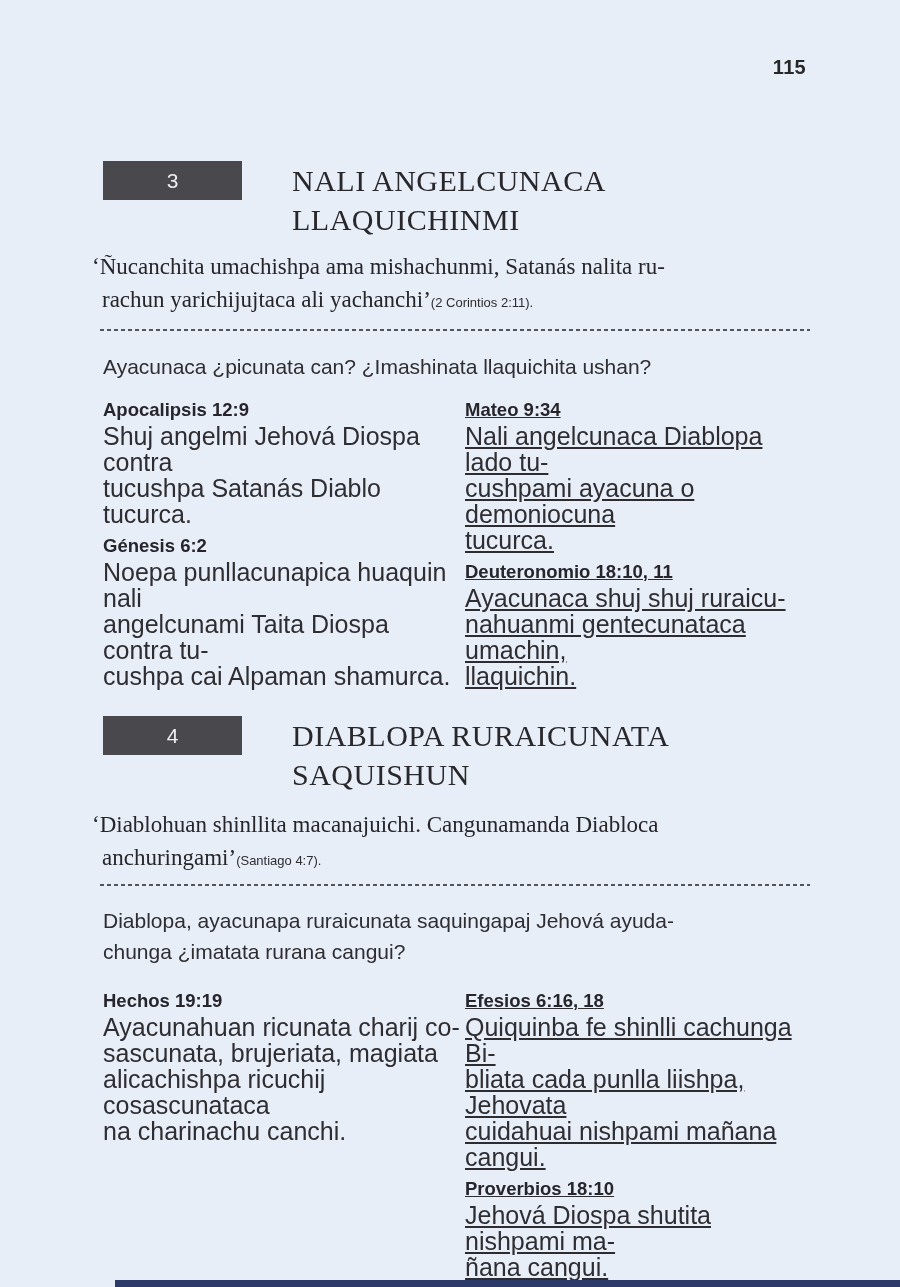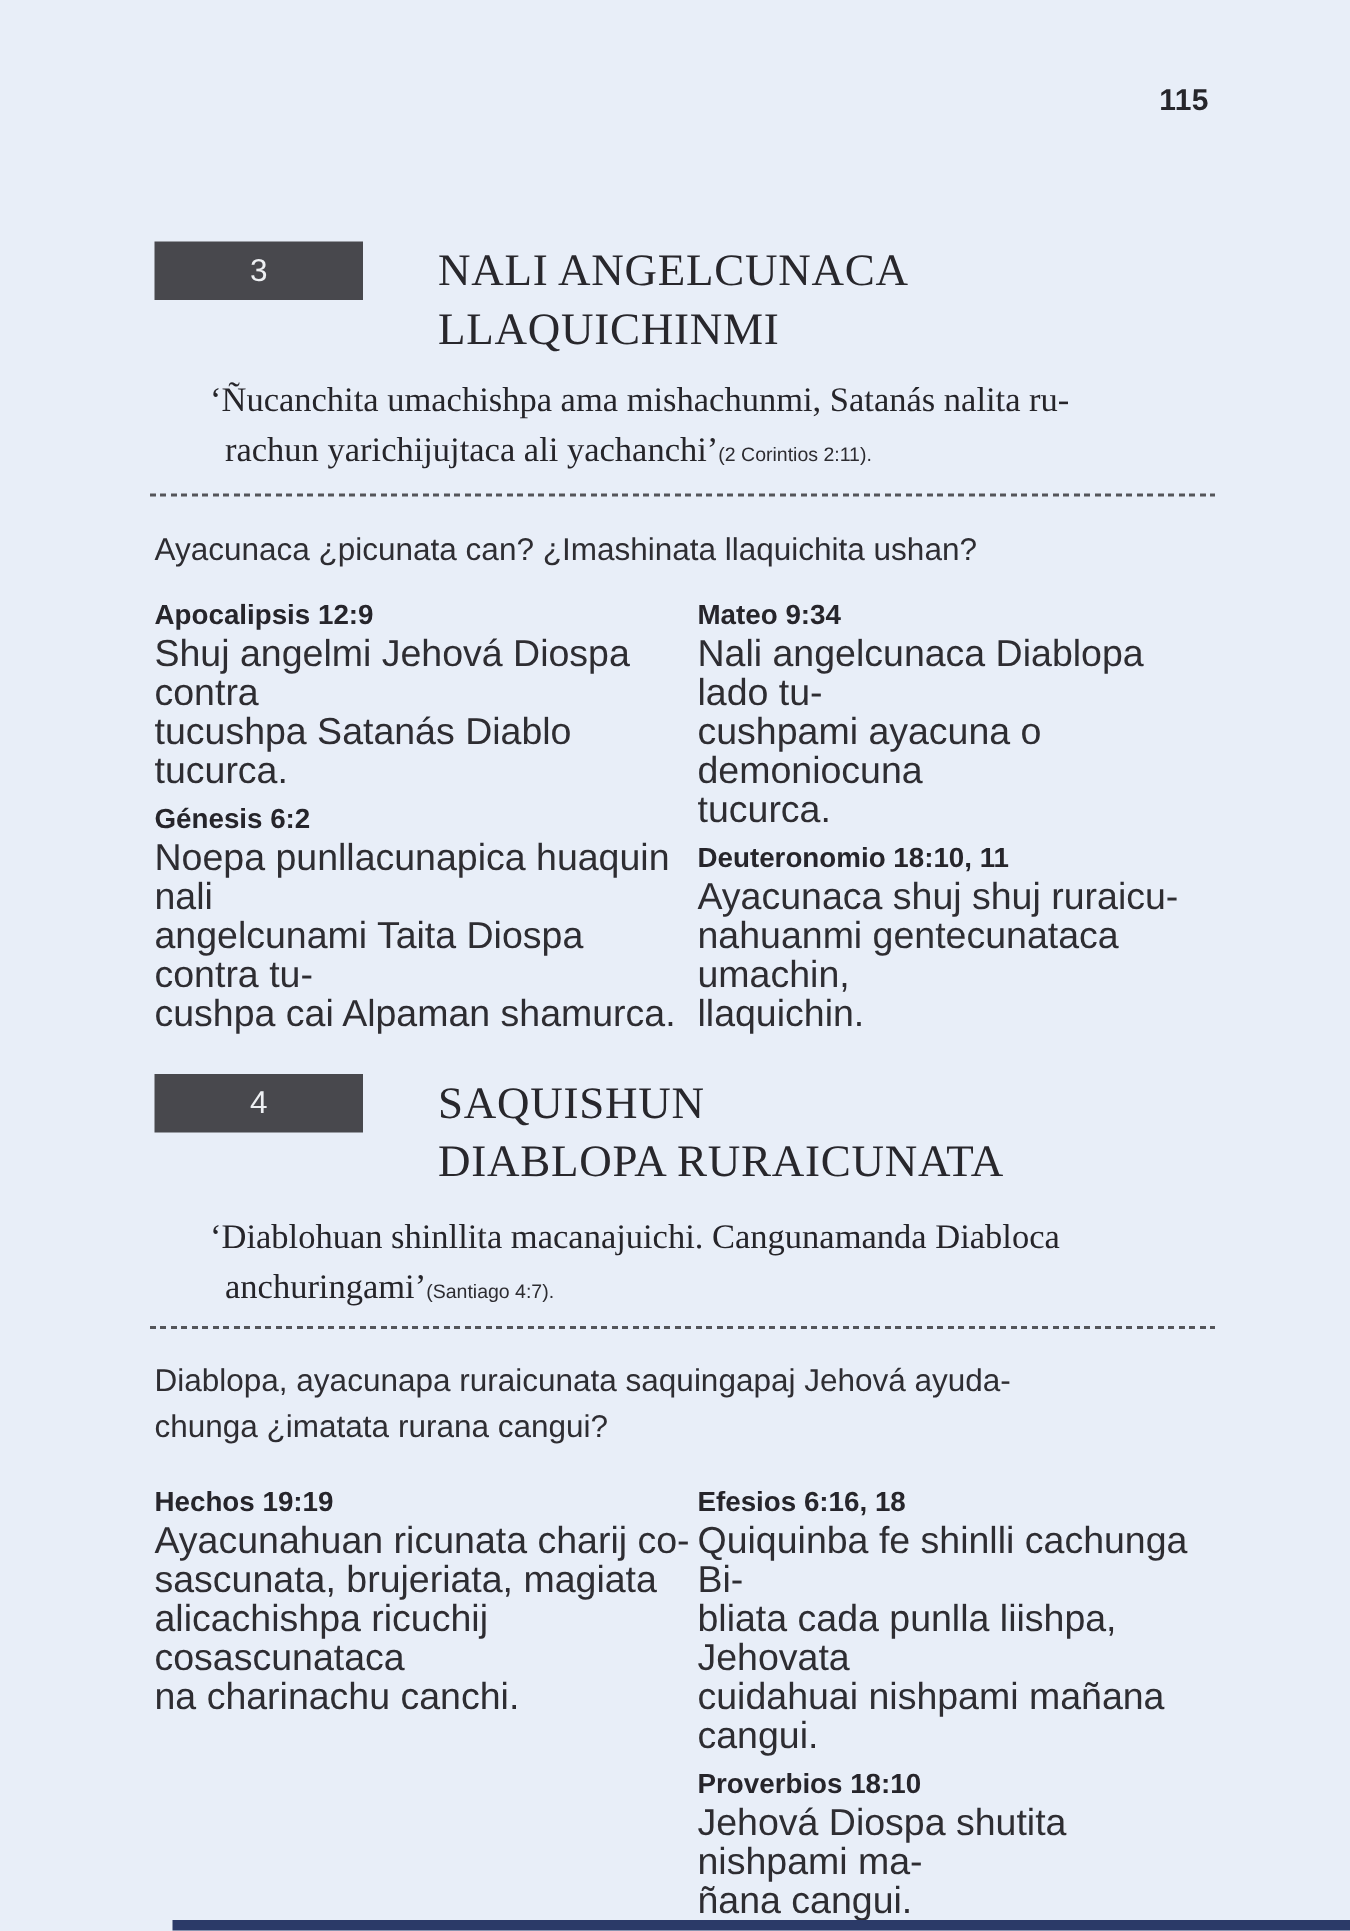--- a/index.html
+++ b/index.html
@@ -32,21 +32,20 @@
     letter-spacing:0.5px;
     line-height:39px;
     color:#28272c;
   }
   .sec-title .tline{display:block;font-family:Liberation Serif, serif;}
   
   .quote{
     font-family:"Liberation Serif","DejaVu Serif",serif;
     font-size:23px;line-height:33px;color:#26252a;
     width:724px;
-    margin-left:48px;
   }
   .q-l1{display:block;}
   .q-l2{display:block;padding-left:10px;}
   .q-ref{
     font-family:"Liberation Sans",sans-serif;
     font-size:13px;color:#2d2c31;
   }
   
   .divider{
     width:710px;height:2px;
@@ -54,21 +53,21 @@
   }
   
   .question{
     font-size:21px;line-height:31px;color:#2e2d32;
     width:700px;
   }
   .question .tline{display:block;}
   
   .cols{display:flex;width:707px;}
   .col-left{flex:0 0 362px;width:362px;}
-  .col-right{flex:0 0 345px;width:345px;}
+  .col-right{flex:0 0 345px;width:345px;text-decoration:underline;}
   .entry + .entry{margin-top:6px;}
   .entry-ref{
     font-size:18.5px;font-weight:bold;line-height:26px;color:#26252b;
   }
   .entry-text{font-size:25px;line-height:26px;color:#2e2d32;}
   .entry-text .tline{display:block;}
   
   .bottom-bar{
     left:115px;right:0;bottom:0;height:7px;
     background:#2b3a68;
@@ -136,22 +135,22 @@
         </div>
     </div>
   </div>
 </div>
 
 <div class="abs sec-header" style="top:716px;left:103px;">
   <div class="sec-box">
     <span>4</span>
   </div>
   <h1 class="sec-title">
+      <span class="tline">DIABLOPA RURAICUNATA</span>
       <span class="tline">SAQUISHUN</span>
-      <span class="tline">DIABLOPA RURAICUNATA</span>
     </h1>
 </div>
 
 <div class="abs quote" style="top:808px;left:92px;">
   <span class="q-l1">‘Diablohuan shinllita macanajuichi. Cangunamanda Diabloca</span>
   <span class="q-l2"><span>anchuringami’</span><span class="q-ref">(Santiago 4:7).</span></span>
 </div>
 
 <div class="abs divider" style="top:884px;left:100px;"></div>
 

